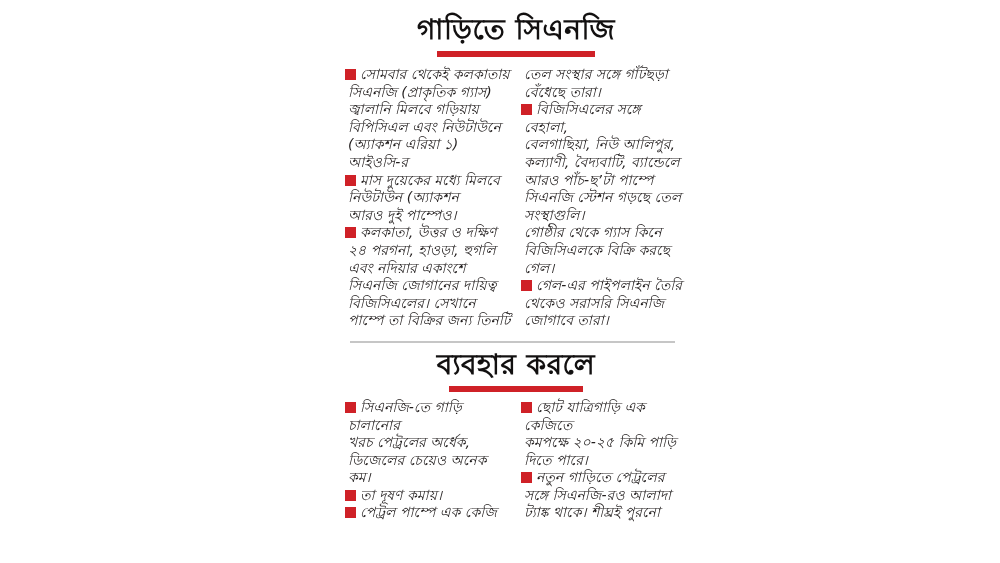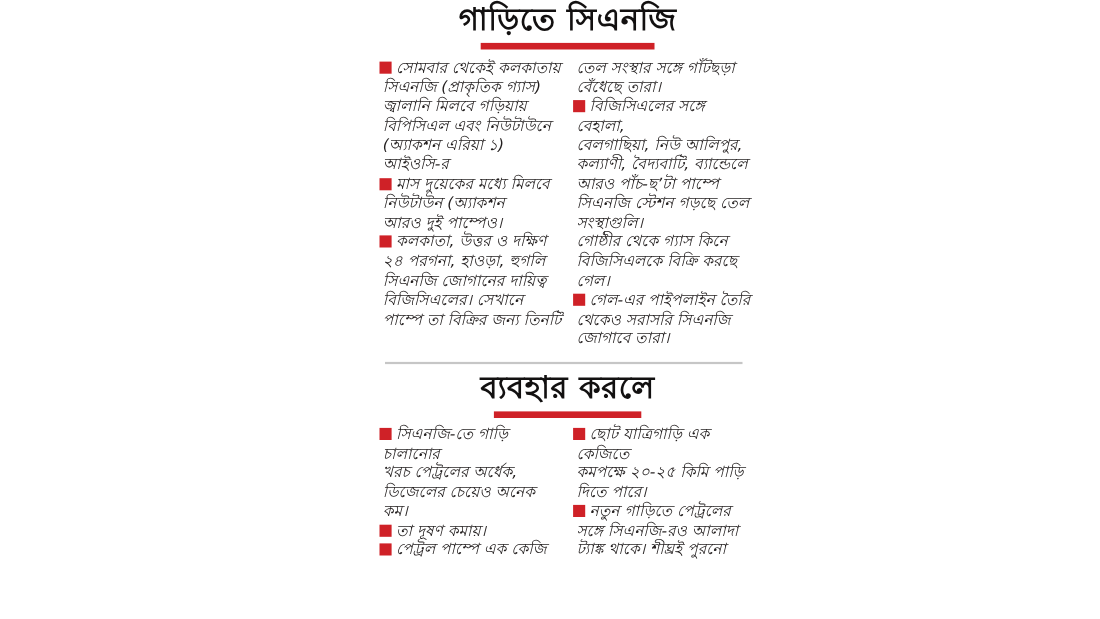--- a/index.html
+++ b/index.html
@@ -6,21 +6,21 @@
     --accent:#cf2127;
     --ink:#221e1e;
     --divider:#c6c6c6;
     --bg:#ffffff;
   }
   *{margin:0;padding:0;box-sizing:border-box;}
   html,body{width:1000px;height:563px;background:var(--bg);overflow:hidden;}
   body{font-family:"DejaVu Sans",sans-serif;color:var(--ink);}
   .canvas{position:relative;width:1000px;height:563px;background:var(--bg);}
   .content{position:absolute;left:344px;top:0;width:344px;}
-  .sec{padding-top:0;}
+  .sec{padding-top:12px;}
   .sec-title{
     font-family:"DejaVu Serif","DejaVu Sans",serif;
     font-size:28px;line-height:36px;font-weight:600;
     text-align:center;color:#121010;letter-spacing:0.5px;
   }
   .rule{height:6px;background:var(--accent);margin:3px auto 0;}
   .rule-1{width:158px;}
   .rule-2{width:134px;}
   .cols{display:flex;gap:8px;margin-top:9px;}
   .col{width:168px;font-style:italic;}
@@ -56,20 +56,21 @@
               <div class="line">আইওসি-র</div>
             </div>
             <div class="item">
               <div class="line"><span class="bullet"></span>মাস দুয়েকের মধ্যে মিলবে</div>
               <div class="line">নিউটাউন (অ্যাকশন</div>
               <div class="line">আরও দুই পাম্পেও।</div>
             </div>
             <div class="item">
               <div class="line"><span class="bullet"></span>কলকাতা, উত্তর ও দক্ষিণ</div>
               <div class="line">২৪ পরগনা, হাওড়া, হুগলি</div>
+              <div class="line">এবং নদিয়ার একাংশে</div>
               <div class="line">সিএনজি জোগানের দায়িত্ব</div>
               <div class="line">বিজিসিএলের। সেখানে</div>
               <div class="line">পাম্পে তা বিক্রির জন্য তিনটি</div>
             </div>
           </div>
         <div class="col">
             <div class="item">
               <div class="line">তেল সংস্থার সঙ্গে গাঁটছড়া</div>
               <div class="line">বেঁধেছে তারা।</div>
             </div>

